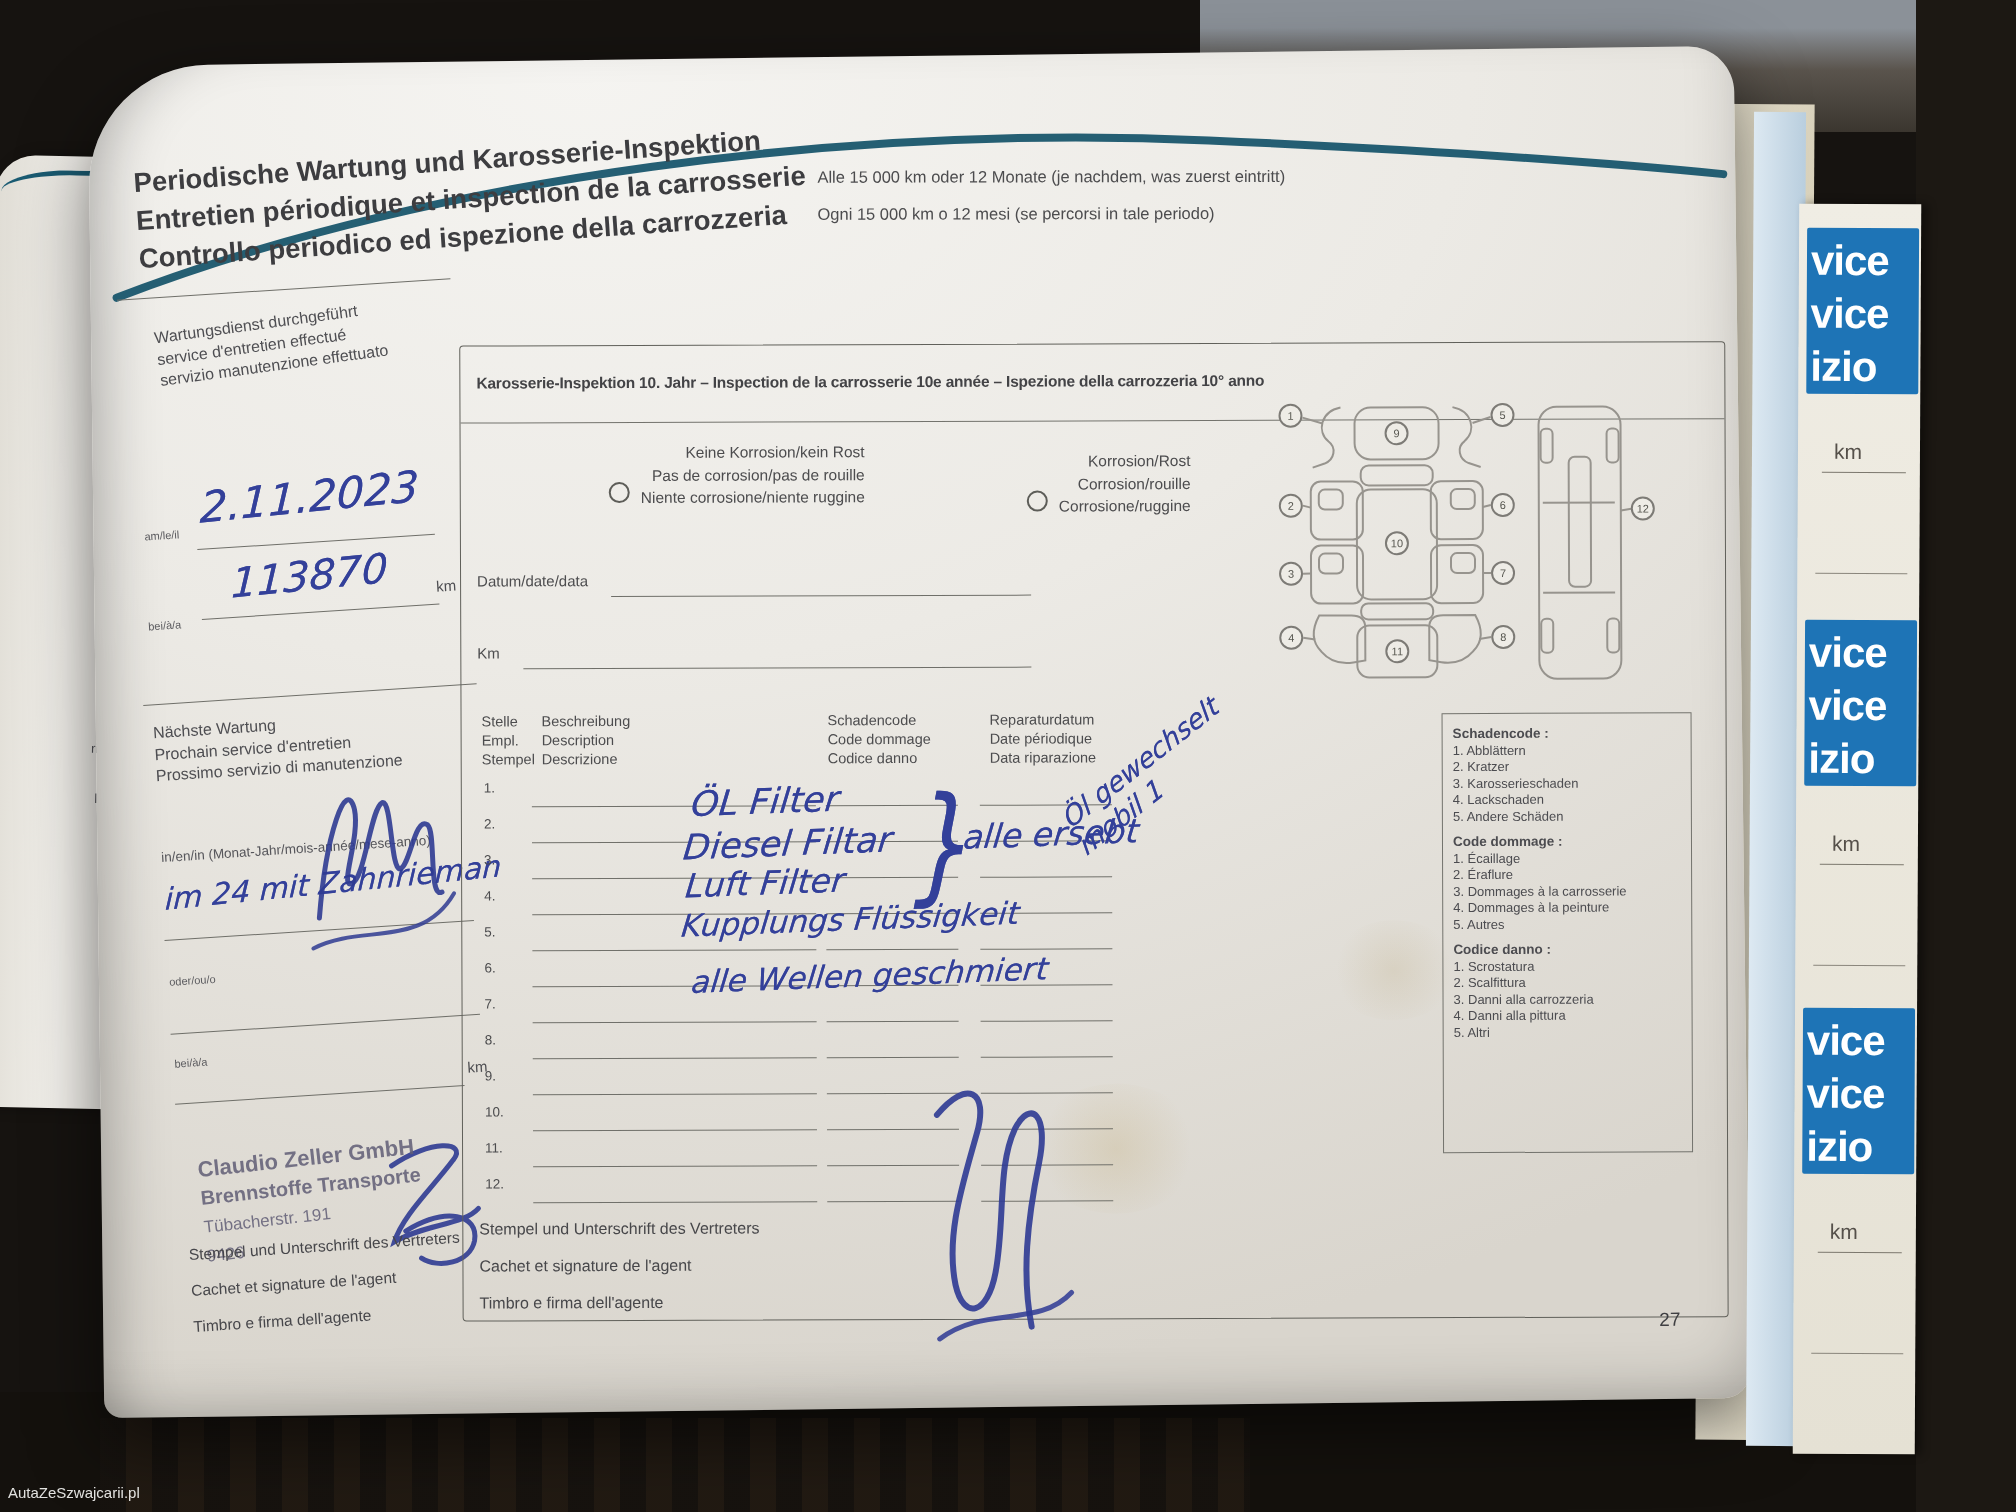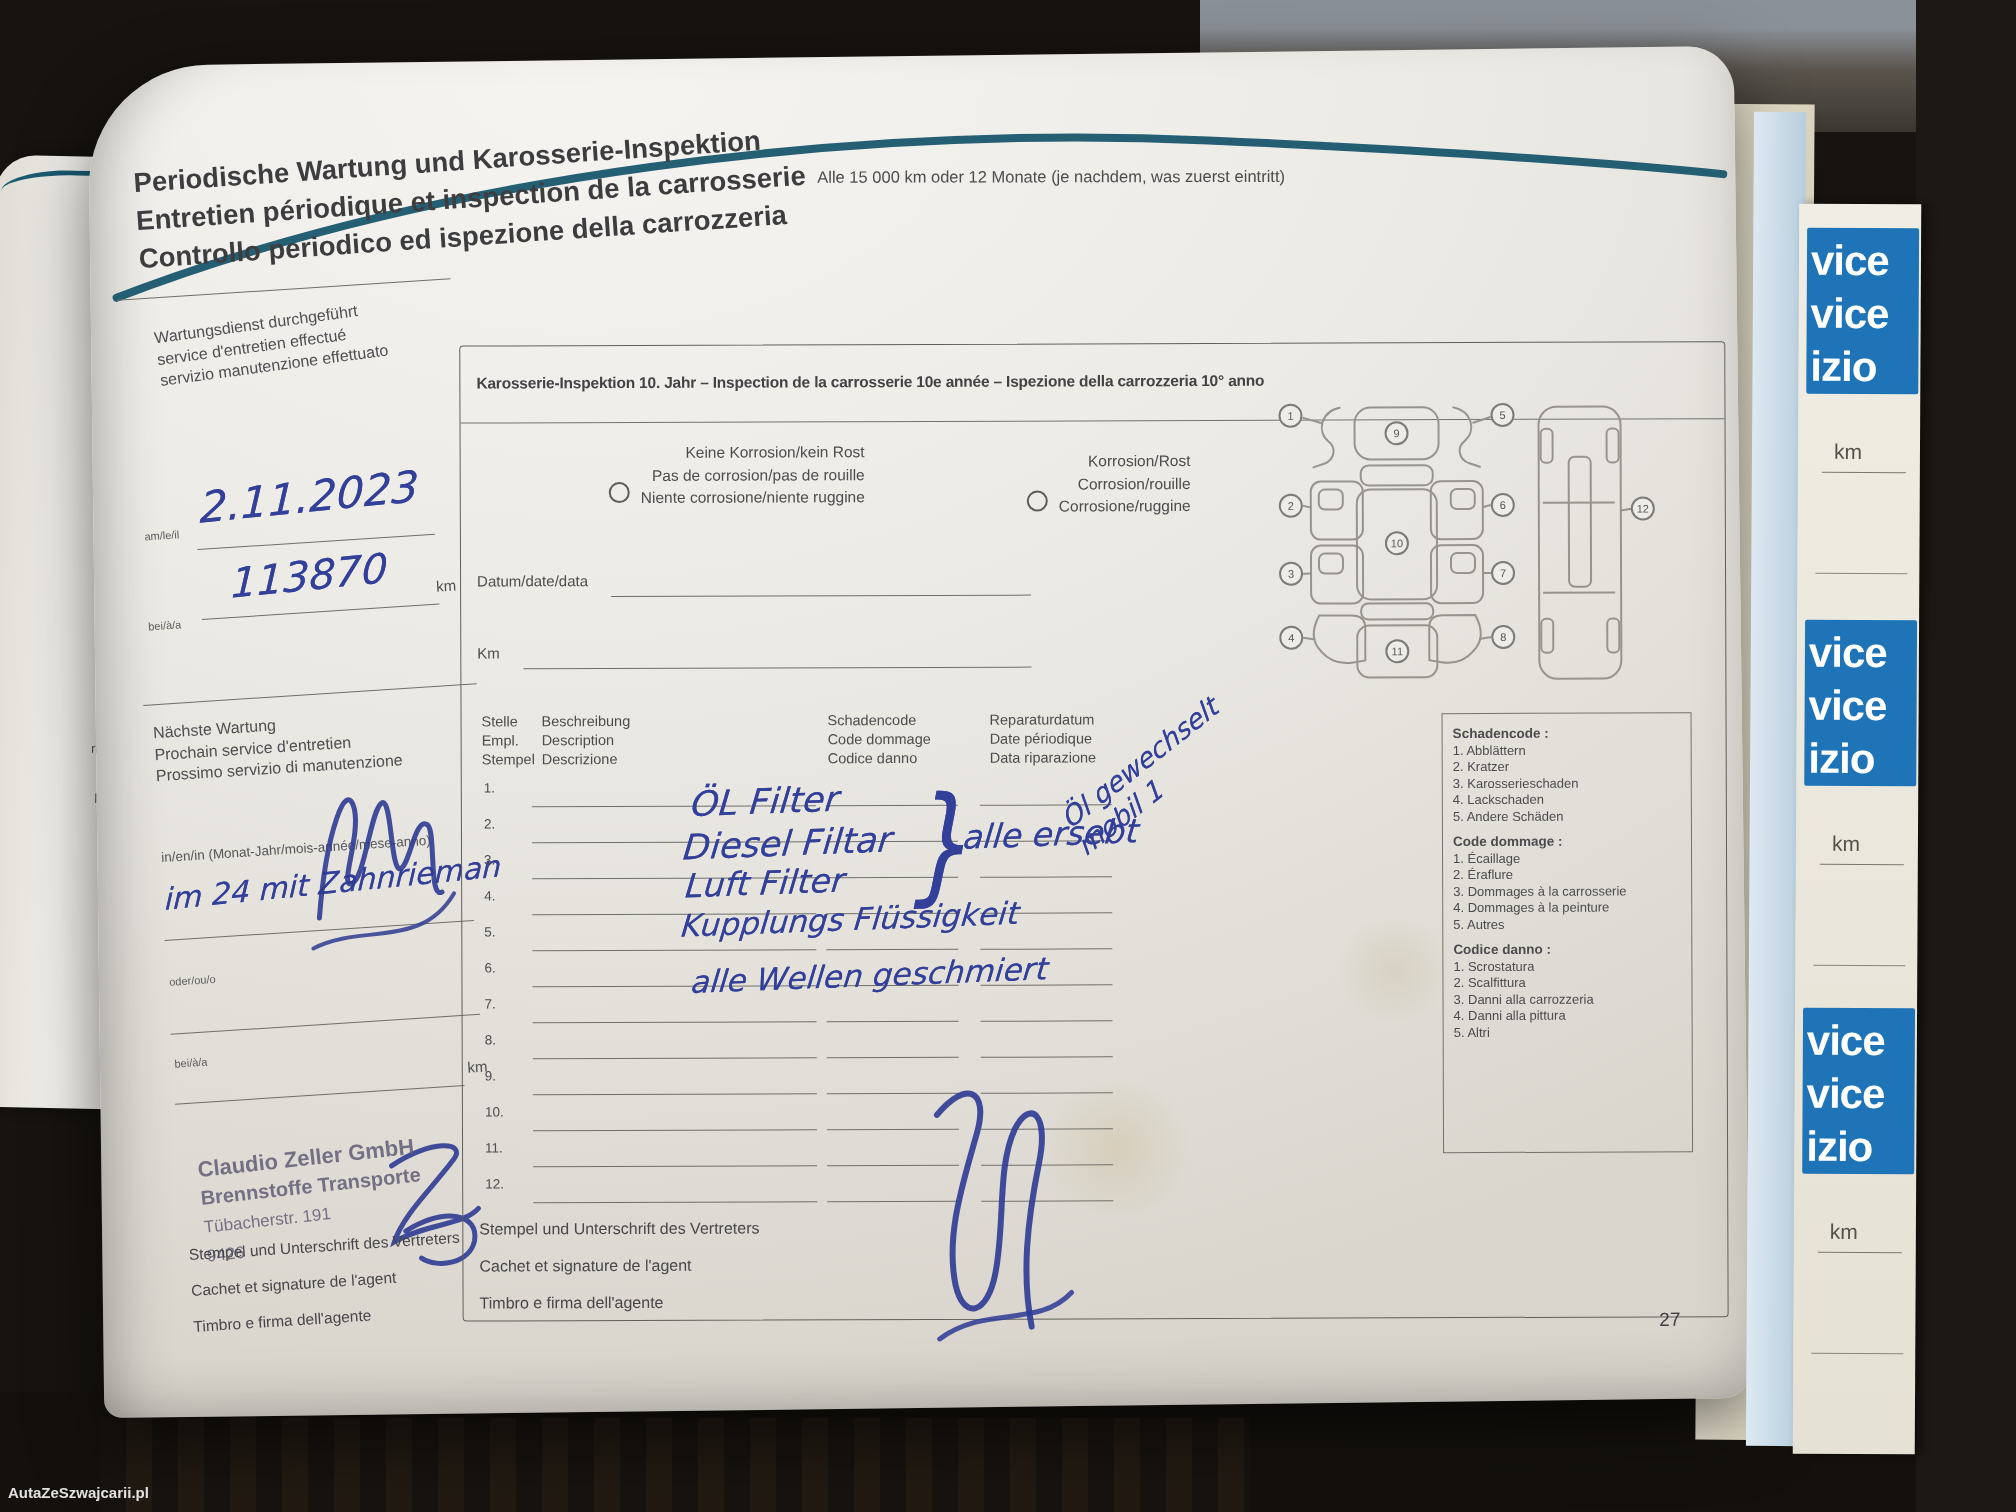--- a/index.html
+++ b/index.html
@@ -75,21 +75,21 @@
   .l-b{position:absolute;left:70px;width:284px;top:26px;border-bottom:1.3px solid #70706a;}
   .l-c{position:absolute;left:364px;width:132px;top:26px;border-bottom:1.3px solid #70706a;}
   .l-r{position:absolute;left:518px;width:132px;top:26px;border-bottom:1.3px solid #70706a;}
   .legend{left:980px;top:370px;width:250px;height:440px;border:1.2px solid #73736d;
     padding:12px 10px;box-sizing:border-box;font-size:13px;line-height:16.5px;color:#4c4c50;}
   .lg-title{font-weight:bold;font-size:13.5px;margin-top:9px;}
   .lg-title:first-child{margin-top:0;}
   .mb-cap{left:16px;top:864px;font-size:16px;line-height:37px;color:#47474a;white-space:nowrap;}
   .pnum{left:1556px;top:1262px;font-size:19px;color:#3f3f42;}
   .stain{border-radius:50%;}
-  .wm{left:8px;top:1484px;font-size:15px;color:#f4f4f2;opacity:.92;z-index:9;font-weight:bold;}
+  .wm{left:8px;top:1484px;font-size:15px;color:#f4f4f2;opacity:.92;z-index:9;}
   svg{display:block;overflow:visible;}
 </style>
 </head>
 <body>
 
 <div id="stage">
 
   <div class="abs bg-top-right"></div>
   <div class="abs bg-mat-br"></div>
   <div class="abs bg-bottom"></div>
@@ -150,20 +150,21 @@
          background:radial-gradient(circle,rgba(160,130,60,.13),transparent 70%)"></div>
 
     <div class="abs title">
       <div>Periodische Wartung und Karosserie-Inspektion</div>
       <div>Entretien périodique et inspection de la carrosserie</div>
       <div>Controllo periodico ed ispezione della carrozzeria</div>
     </div>
 
     <div class="abs interval">
       <div>Alle 15 000 km oder 12 Monate (je nachdem, was zuerst eintritt)</div>
+      <div>Ogni 15 000 km o 12 mesi (se percorsi in tale periodo)</div>
     </div>
 
     <div class="abs lcol">
       <div class="ln" style="left:0;top:8px;width:334px"></div>
 
       <div class="abs plabel" style="left:36px;top:30px;transform:rotate(-4deg)">
         <div>Wartungsdienst durchgeführt</div>
         <div>service d'entretien effectué</div>
         <div>servizio manutenzione effettuato</div>
       </div>

